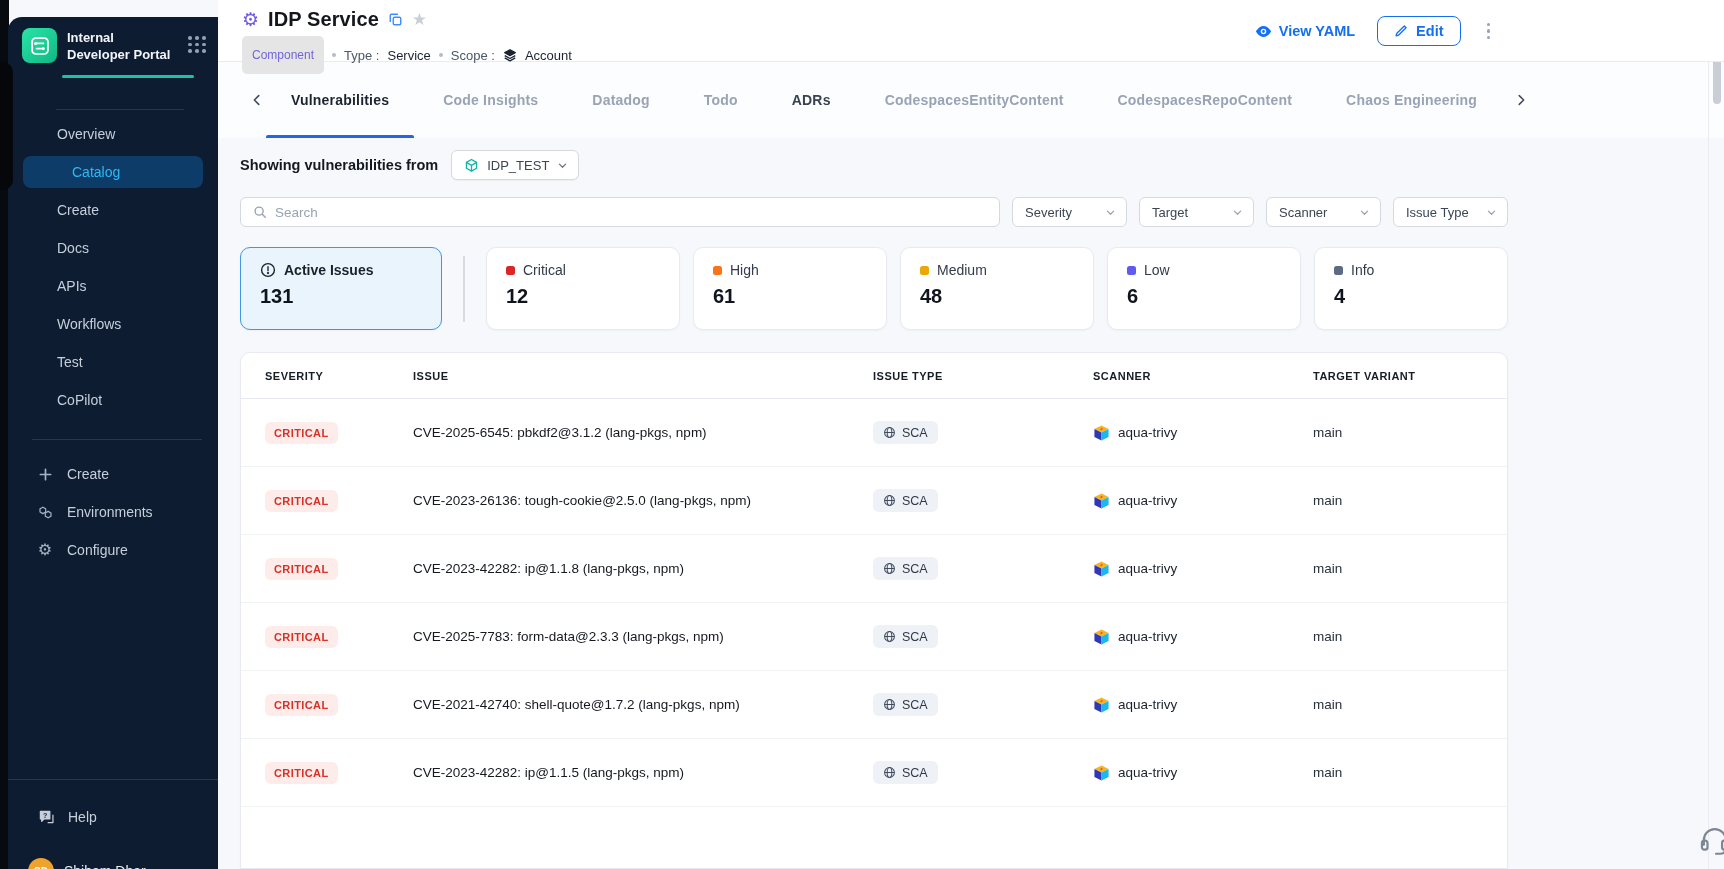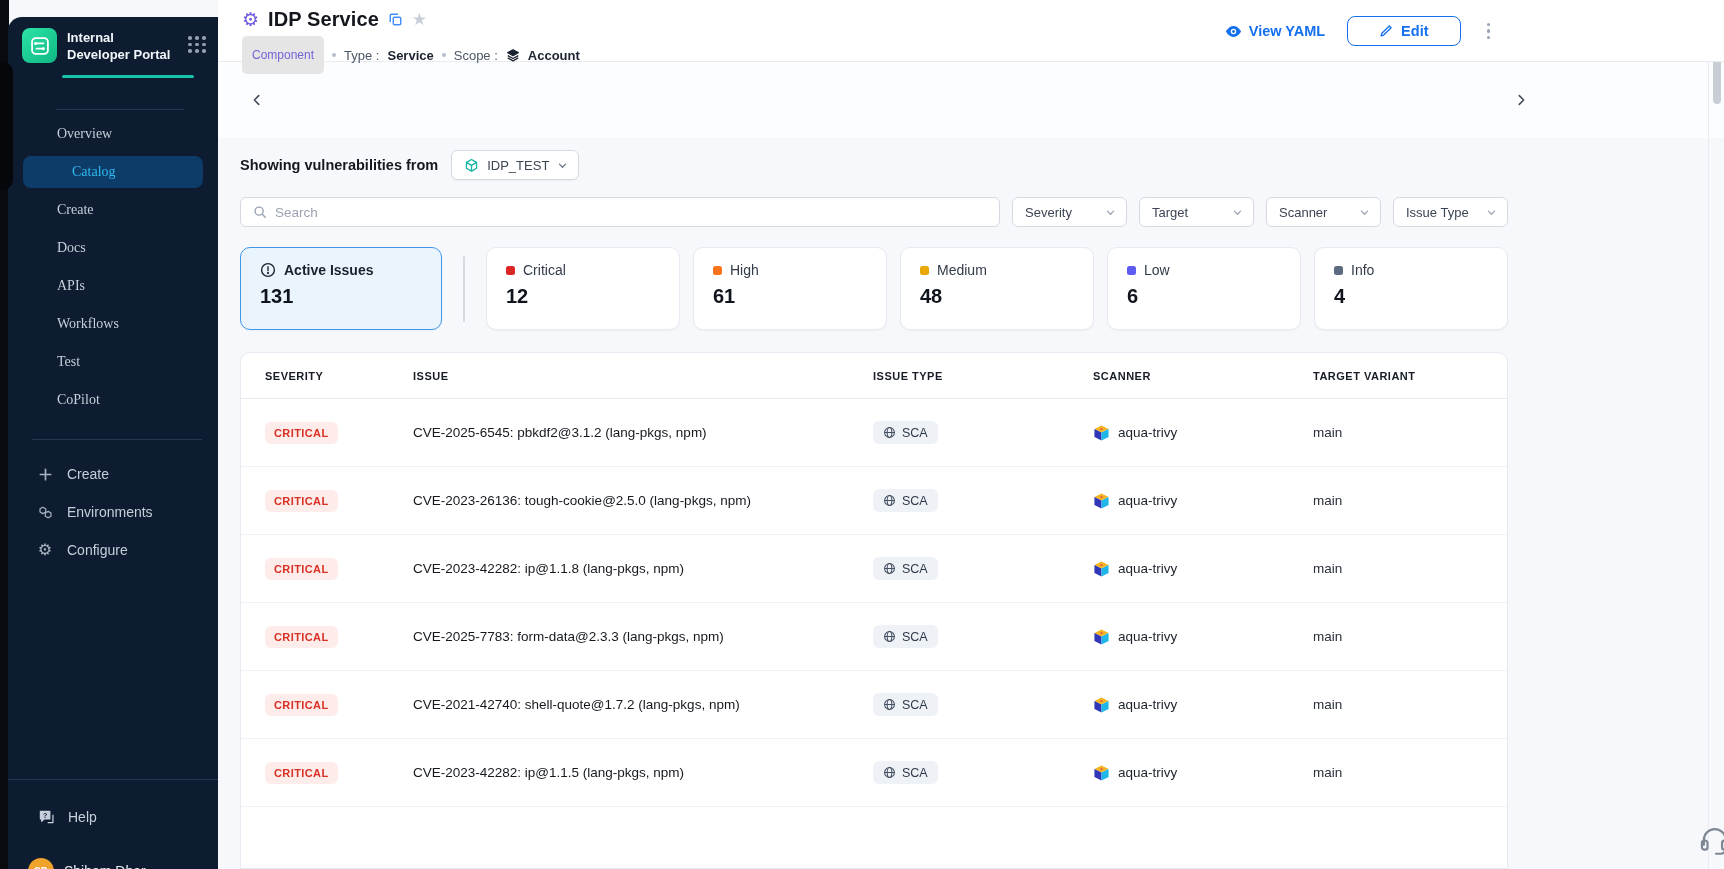--- a/index.html
+++ b/index.html
@@ -16,21 +16,21 @@
   .side-head { position:relative; padding:11px 12px 0 14px; }
   .logo-row { display:flex; align-items:flex-start; gap:10px; }
   .logo-mark { width:35px; height:35px; border-radius:8px; background:linear-gradient(140deg,#2be3a6,#0fb884); display:flex; align-items:center; justify-content:center; flex:0 0 auto; }
   .logo-title { font-size:13px; font-weight:700; line-height:1.3; color:#f2f6fa; width:112px; padding-top:2px; }
   .grid-dots { margin-left:auto; padding-top:8px; display:grid; grid-template-columns:repeat(3,4px); grid-gap:3px; }
   .grid-dots i { width:3.5px; height:3.5px; border-radius:50%; background:#93a0b2; }
   .teal-line { position:absolute; left:54px; top:58px; width:132px; height:3px; background:#19c3a9; border-radius:2px; }
   .side-div1 { position:absolute; left:48px; top:92px; width:128px; height:1px; background:#26374f; }
 
   .nav { position:absolute; left:0; top:98px; width:100%; }
-  .nav-item { height:38px; display:flex; align-items:center; padding-left:49px; font-size:14px; color:#c6cfdb; cursor:pointer;font-family:Liberation Serif, serif; }
+  .nav-item { height:38px; display:flex; align-items:center; padding-left:49px; font-size:14px; color:#c6cfdb; cursor:pointer; }
   .nav-item.active { margin:0 15px; height:32px; margin-top:3px; margin-bottom:3px; border-radius:8px; background:#0d3c68; color:#2fb9f1; }
 
   .side-div2 { position:absolute; left:24px; top:422px; width:170px; height:1px; background:#26374f; }
   .nav2 { position:absolute; left:0; top:438px; width:100%; }
   .nav2-item { height:38px; display:flex; align-items:center; gap:13px; padding-left:28px; font-size:14px; color:#c6cfdb; cursor:pointer; }
   .nav2-item .ic { width:18px; display:flex; justify-content:center; color:#a7b2c2; }
 
   .side-bottom-div { position:absolute; left:0; top:762px; width:100%; height:1px; background:#26374f; }
   .help-row { position:absolute; left:0; top:784px; width:100%; height:32px; display:flex; align-items:center; gap:12px; padding-left:30px; font-size:14px; cursor:pointer; }
   .user-row { position:absolute; left:0; top:838px; width:100%; height:32px; display:flex; align-items:center; gap:10px; padding-left:20px; }
@@ -39,24 +39,24 @@
 
   
   .main-header { position:absolute; left:218px; top:0; width:1506px; height:62px; background:#ffffff; border-bottom:1px solid #e8ebf0; z-index:2; }
   .head-left { position:absolute; left:24px; top:8px; }
   .title-row { display:flex; align-items:center; gap:9px; }
   .page-title { font-size:20px; font-weight:700; color:#13171d; letter-spacing:.1px; }
   .gear-glyph { font-size:19px; color:#6f5ae0; line-height:1; }
   .meta-row { display:flex; align-items:center; gap:8px; margin-top:5px; font-size:13px; color:#4c5767; }
   .chip-component { background:#e5e5e5; color:#7265d8; font-size:12px; font-weight:500; padding:12px 10px; border-radius:5px; }
   .meta-dot { width:4px; height:4px; border-radius:50%; background:#b6bdc9; }
-  .meta-strong { color:#1c2330; font-weight:700; }
+  .meta-strong { color:#1c2330; font-weight:400; }
   .head-right { position:absolute; right:230px; top:0; height:62px; display:flex; align-items:center; gap:22px; }
   .view-yaml { display:flex; align-items:center; gap:7px; color:#1570ef; font-size:14.5px; font-weight:700; cursor:pointer; }
-  .edit-btn { display:flex; align-items:center; gap:8px; border:1.5px solid #1570ef; color:#1570ef; border-radius:8px; padding:6px 31px; font-size:14.5px; font-weight:700; background:#fff; cursor:pointer; }
+  .edit-btn { display:flex; align-items:center; gap:8px; border:1.5px solid #1570ef; color:#1570ef; border-radius:8px; padding:6px 16px; font-size:14.5px; font-weight:700; background:#fff; cursor:pointer; }
   .kebab { display:flex; flex-direction:column; gap:3px; padding:6px 4px; cursor:pointer; }
   .kebab i { width:3.5px; height:3.5px; border-radius:50%; background:#98a2b3; }
 
   
   .tabbar { position:absolute; left:218px; top:62px; width:1506px; height:76px; background:#fcfdfe; }
   .tabs-clip { position:absolute; left:0; top:0; width:1288px; height:76px; overflow:hidden; display:flex; align-items:stretch; }
   .tab-chevron-left { position:absolute; left:32px; top:0; height:76px; display:flex; align-items:center; color:#424c5b; z-index:2; cursor:pointer; }
   .tabs { display:flex; align-items:stretch; padding-left:46px; white-space:nowrap; }
   .tab { display:flex; align-items:center; padding:0 27px; font-size:14px; font-weight:700; color:#9aa3b5; letter-spacing:.2px; cursor:pointer; position:relative; }
   .tab.active { color:#1b2430; }
@@ -256,20 +256,32 @@
           <i></i>
         </div>
     </div>
   </div>
 
   <div class="tabbar">
     <div class="tab-chevron-left">
       <svg width="14" height="14" viewBox="0 0 16 16" fill="none" stroke="currentColor" stroke-width="1.8" stroke-linecap="round" stroke-linejoin="round">
           <path d="M10 3L5 8l5 5"></path>
         </svg>
+    </div>
+    <div class="tabs-clip">
+      <div class="tabs">
+        <div class="tab active">Vulnerabilities</div>
+        <div class="tab">Code Insights</div>
+        <div class="tab">Datadog</div>
+        <div class="tab">Todo</div>
+        <div class="tab hovered">ADRs</div>
+        <div class="tab">CodespacesEntityContent</div>
+        <div class="tab">CodespacesRepoContent</div>
+        <div class="tab">Chaos Engineering</div>
+      </div>
     </div>
     <div class="tab-chevron-right">
       <svg width="14" height="14" viewBox="0 0 16 16" fill="none" stroke="currentColor" stroke-width="1.8" stroke-linecap="round" stroke-linejoin="round">
           <path d="M6 3l5 5-5 5"></path>
         </svg>
     </div>
   </div>
 
   <div class="content">
 

